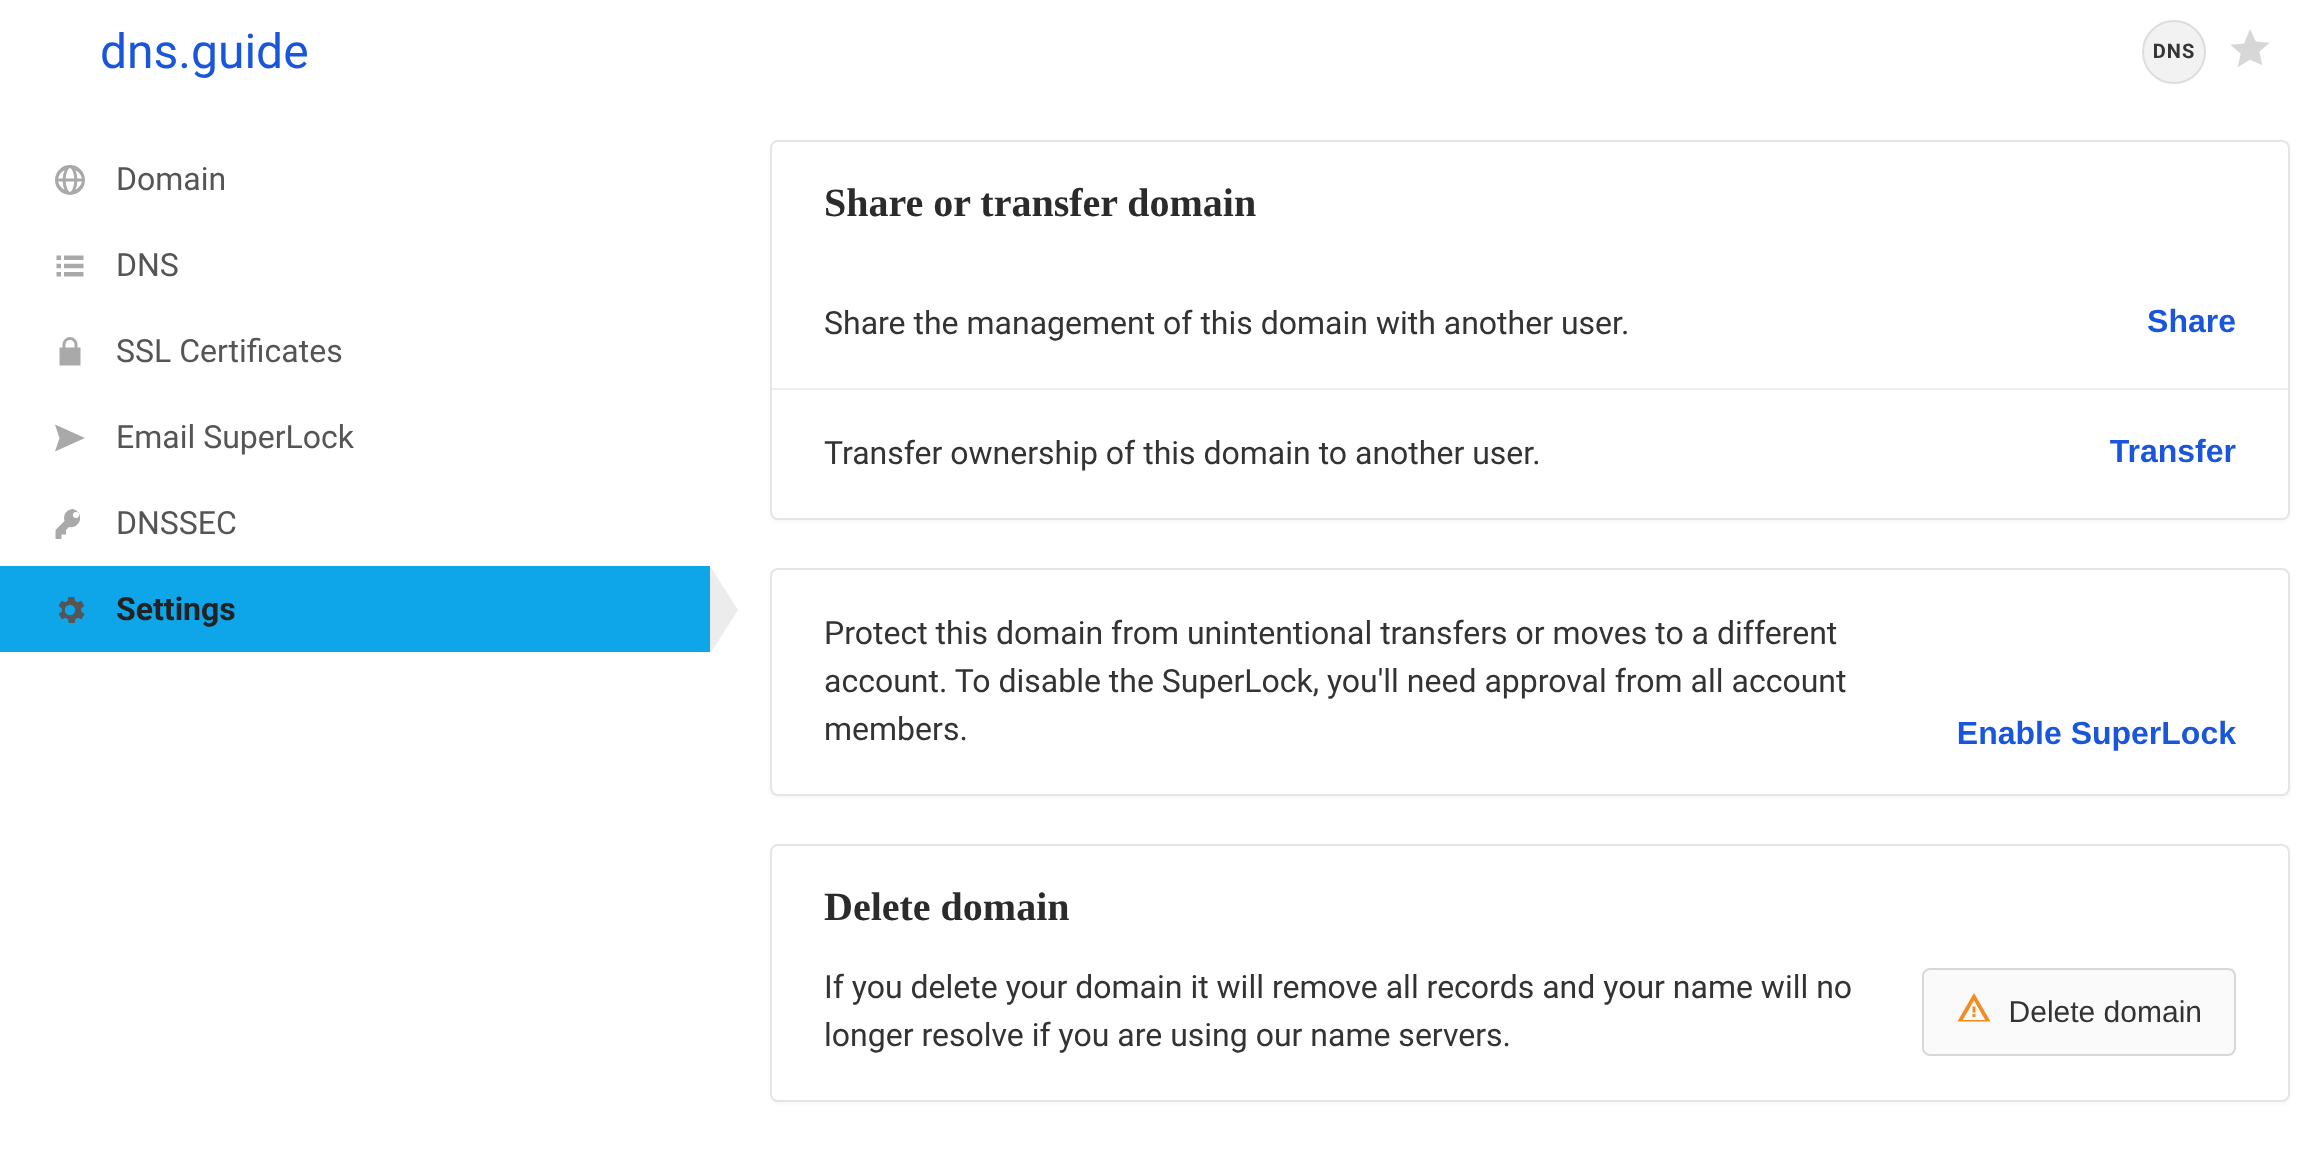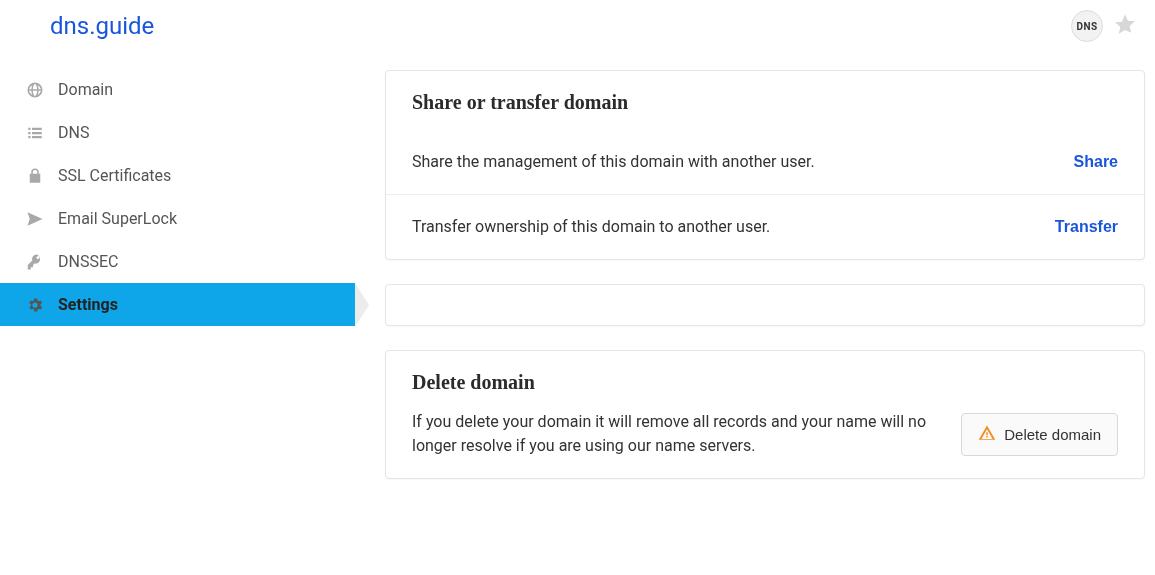--- a/index.html
+++ b/index.html
@@ -113,20 +113,24 @@
         <button class="link-btn">Share</button>
       </div>
       <div class="card-row">
         <p>Transfer ownership of this domain to another user.</p>
         <button class="link-btn">Transfer</button>
       </div>
     </section>
 
     <section class="card">
       <div class="card-section">
+        <div class="superlock-body">
+          <p>Protect this domain from unintentional transfers or moves to a different account. To disable the SuperLock, you'll need approval from all account members.</p>
+          <button class="link-btn">Enable SuperLock</button>
+        </div>
       </div>
     </section>
 
     <section class="card">
       <div class="card-section">
         <h2>Delete domain</h2>
         <div class="delete-body">
           <p>If you delete your domain it will remove all records and your name will no longer resolve if you are using our name servers.</p>
           <button class="delete-btn">
             <span class="warn-icon">

